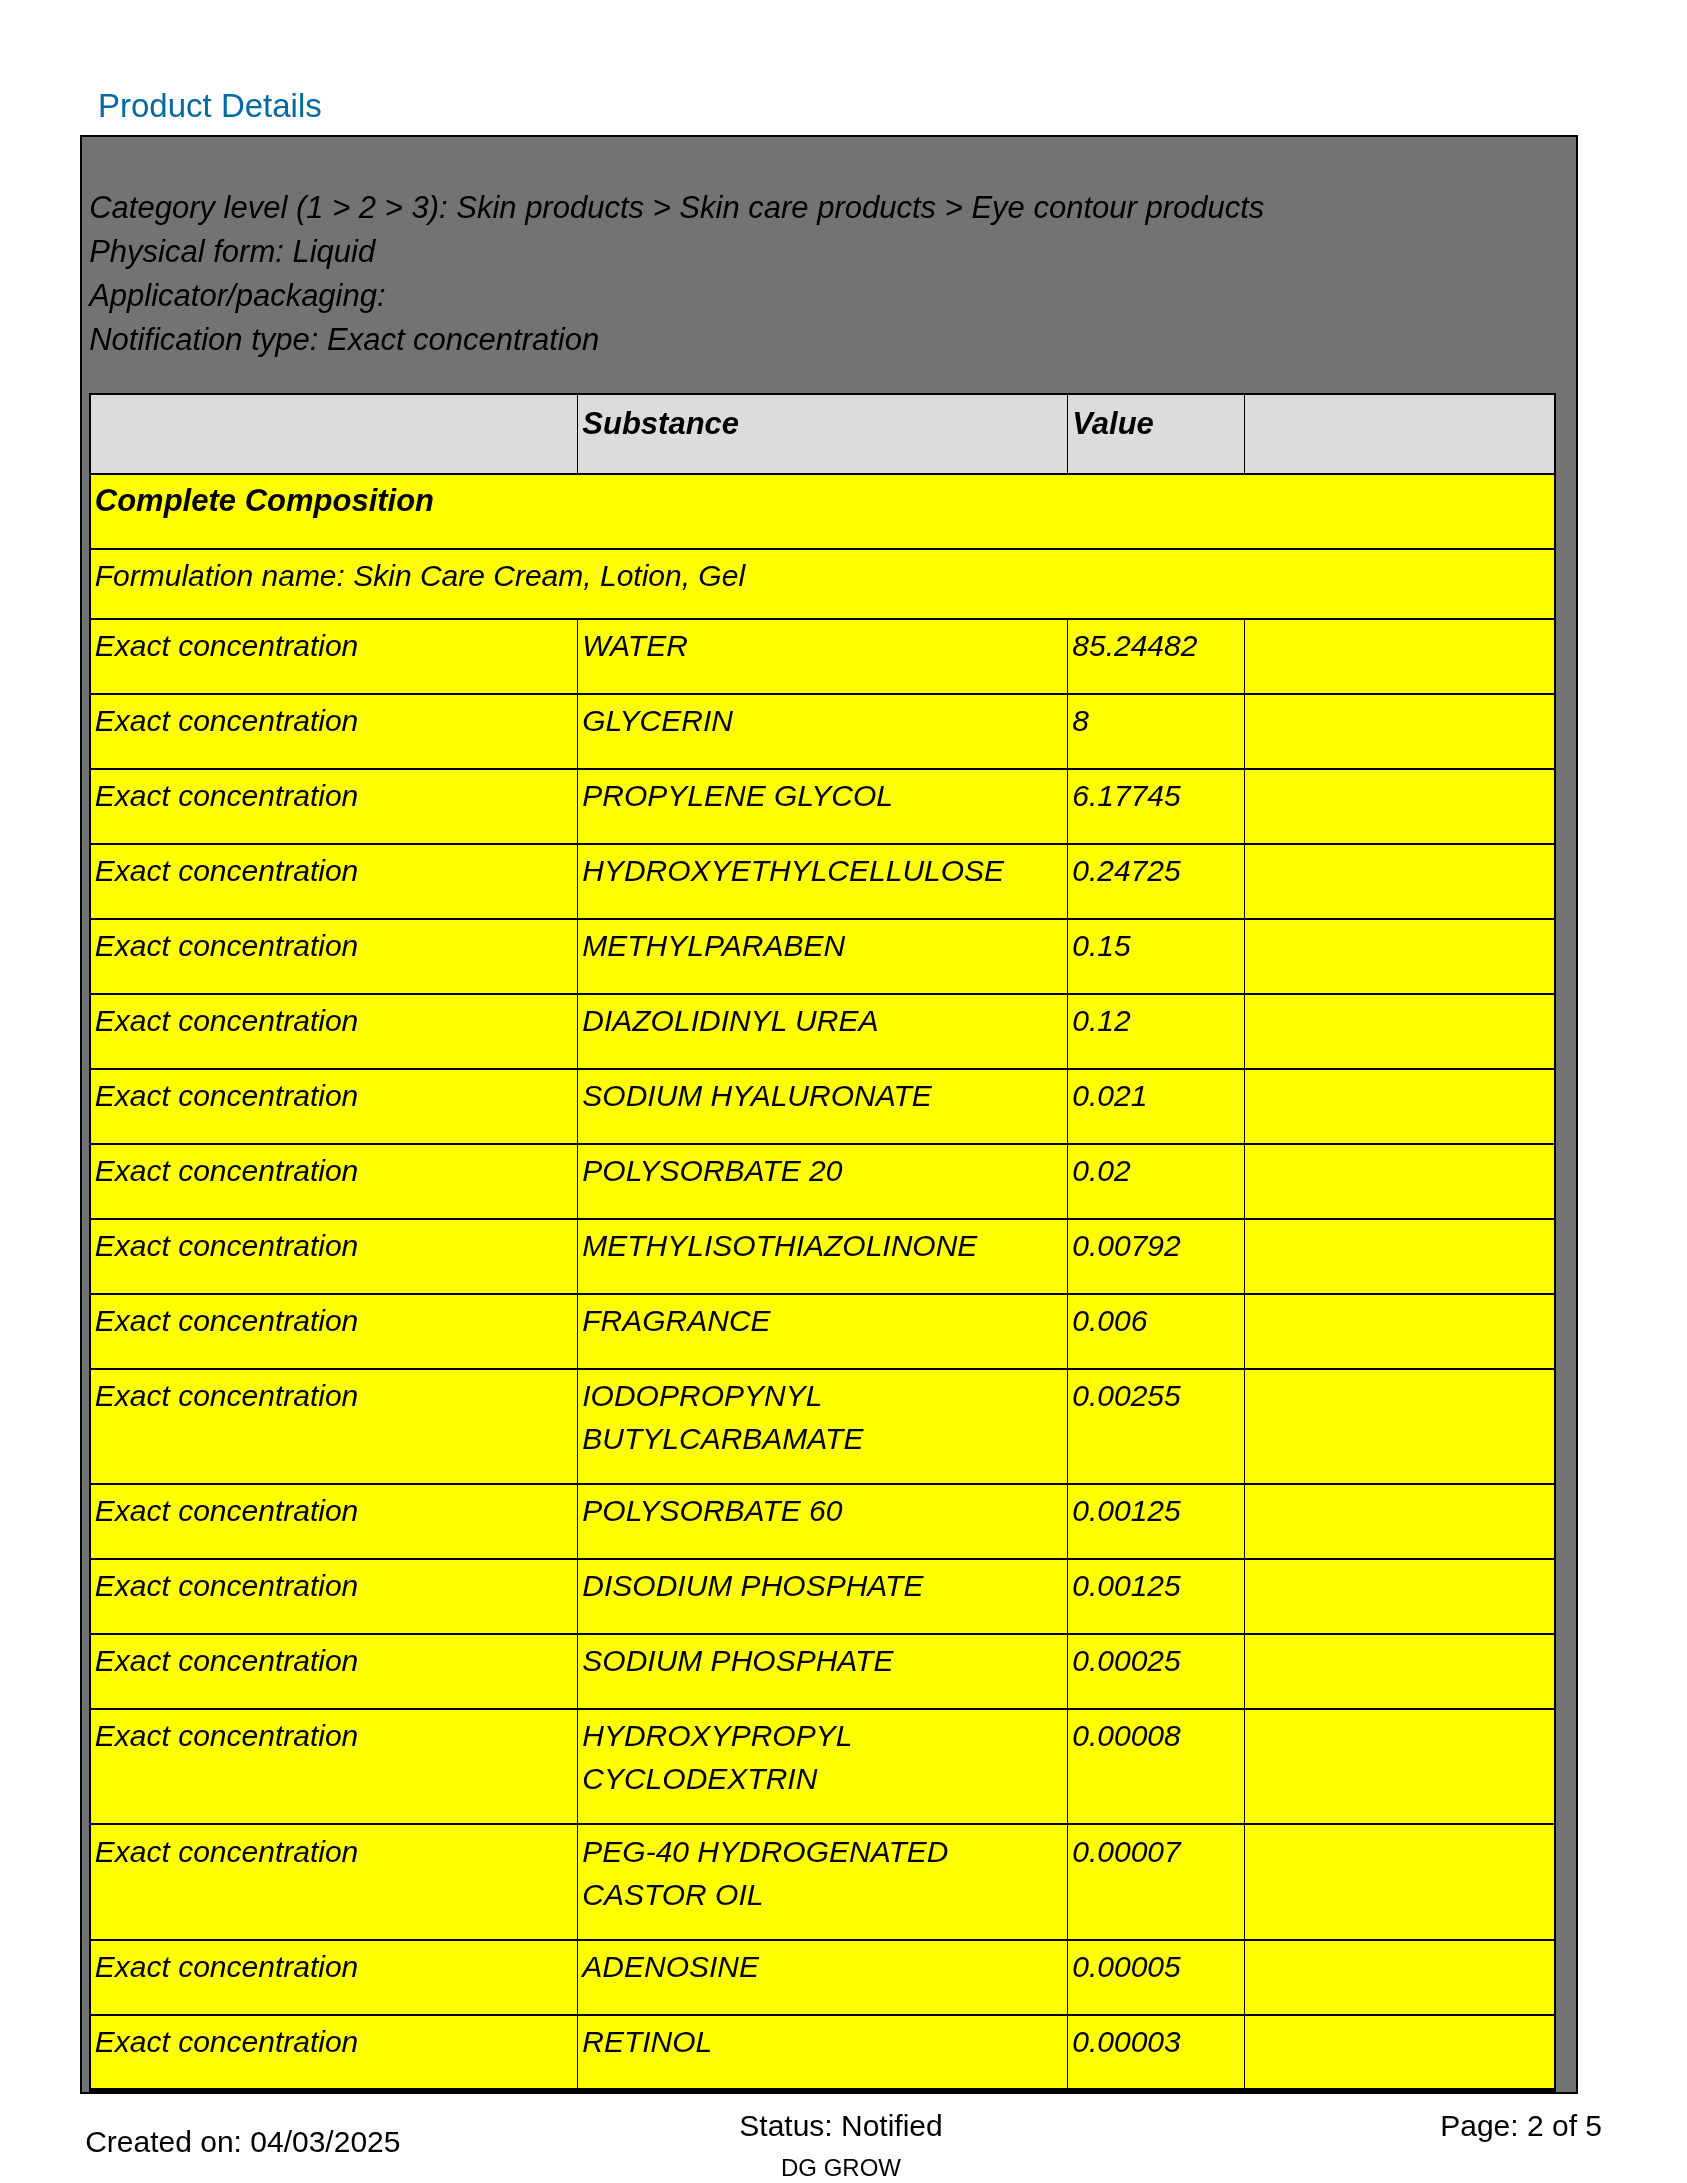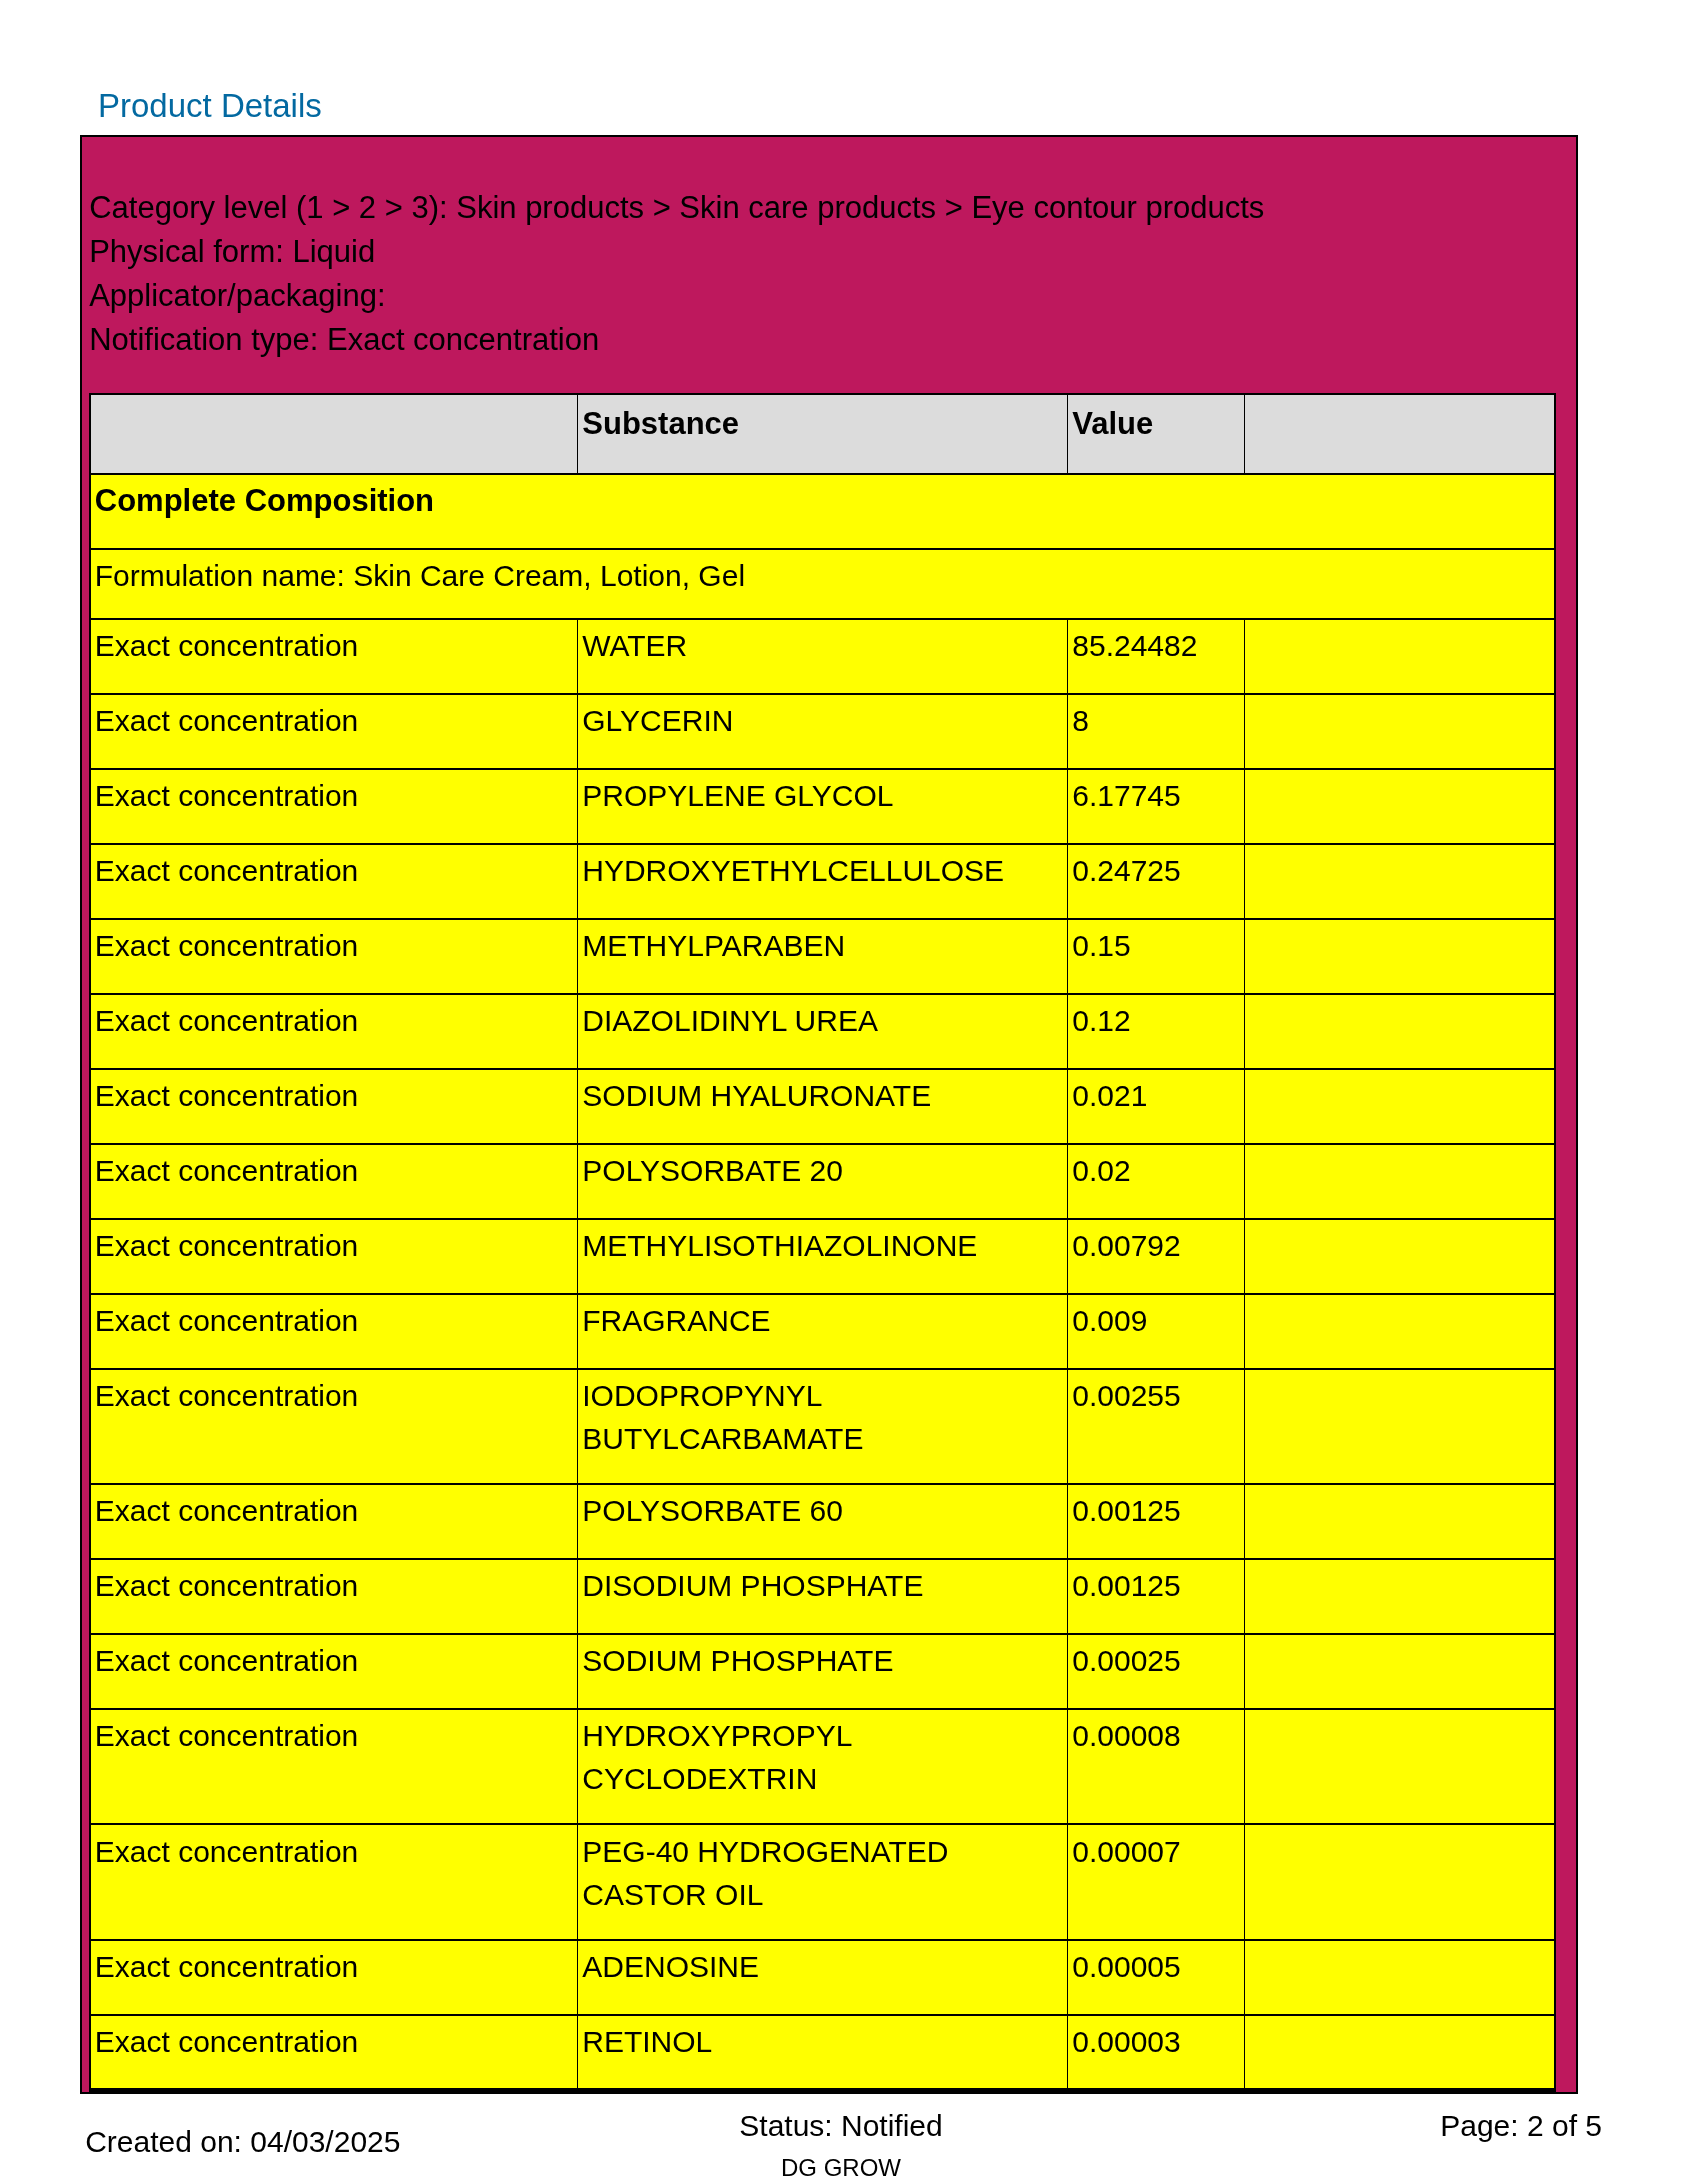--- a/index.html
+++ b/index.html
@@ -16,21 +16,22 @@
     margin: 84px 0 7.2px 98px;
     font-size: 33px;
     line-height: 44px;
     color: #0369a1;
   }
   .box {
     box-sizing: border-box;
     margin-left: 80px;
     width: 1498px;
     border: 2.1px solid #000000;
-    background: #be185d;
+    background: #737373;
+    font-style: italic;
   }
   .meta {
     padding: 49px 10.3px 31px 7.2px;
     font-size: 31px;
     line-height: 44px;
   }
   table.comp {
     border-collapse: collapse;
     table-layout: fixed;
     margin-left: 6.7px;
@@ -167,21 +168,21 @@
   </tr>
         <tr class="data">
     <td>Exact concentration</td>
     <td>METHYLISOTHIAZOLINONE</td>
     <td>0.00792</td>
     <td></td>
   </tr>
         <tr class="data">
     <td>Exact concentration</td>
     <td>FRAGRANCE</td>
-    <td>0.009</td>
+    <td>0.006</td>
     <td></td>
   </tr>
         <tr class="data">
     <td>Exact concentration</td>
     <td>IODOPROPYNYL BUTYLCARBAMATE</td>
     <td>0.00255</td>
     <td></td>
   </tr>
         <tr class="data">
     <td>Exact concentration</td>

